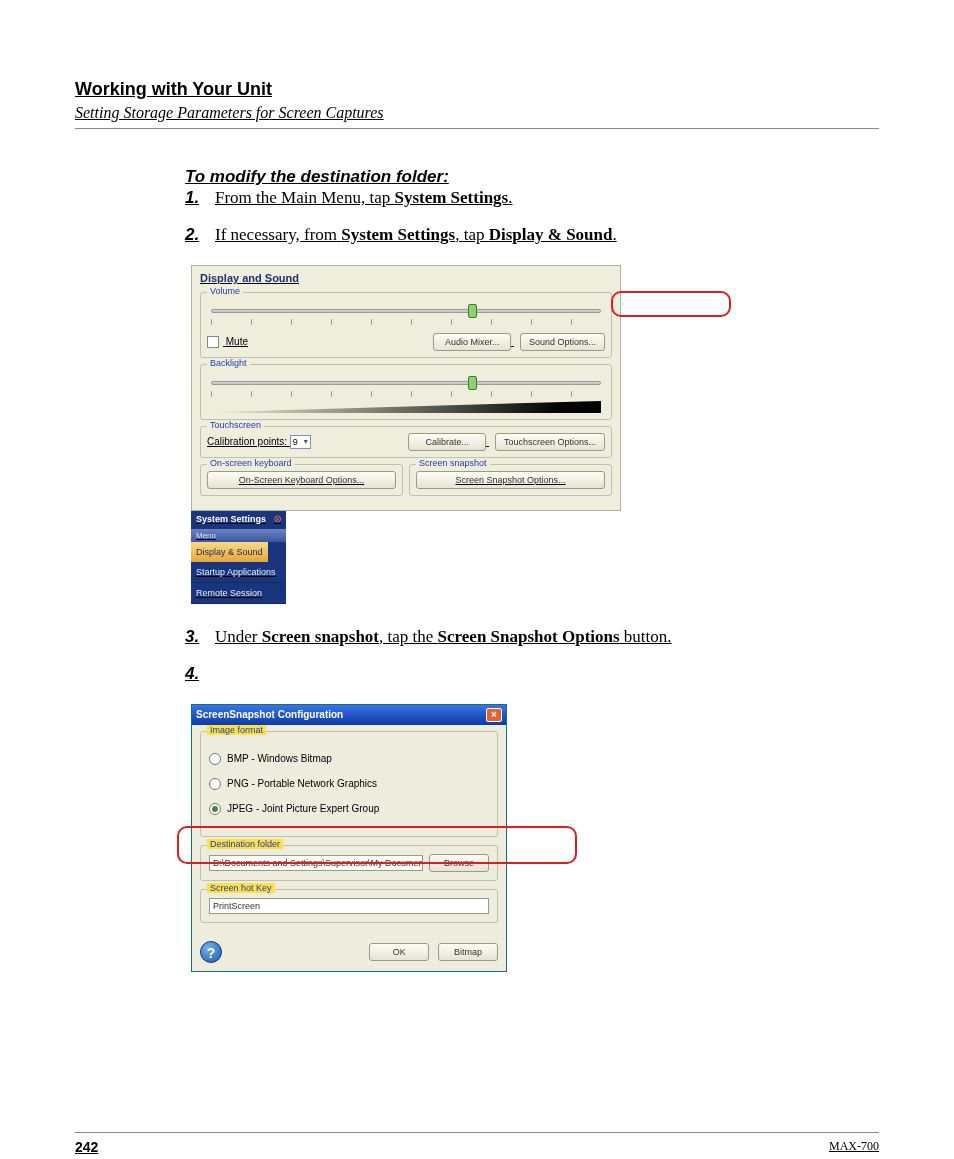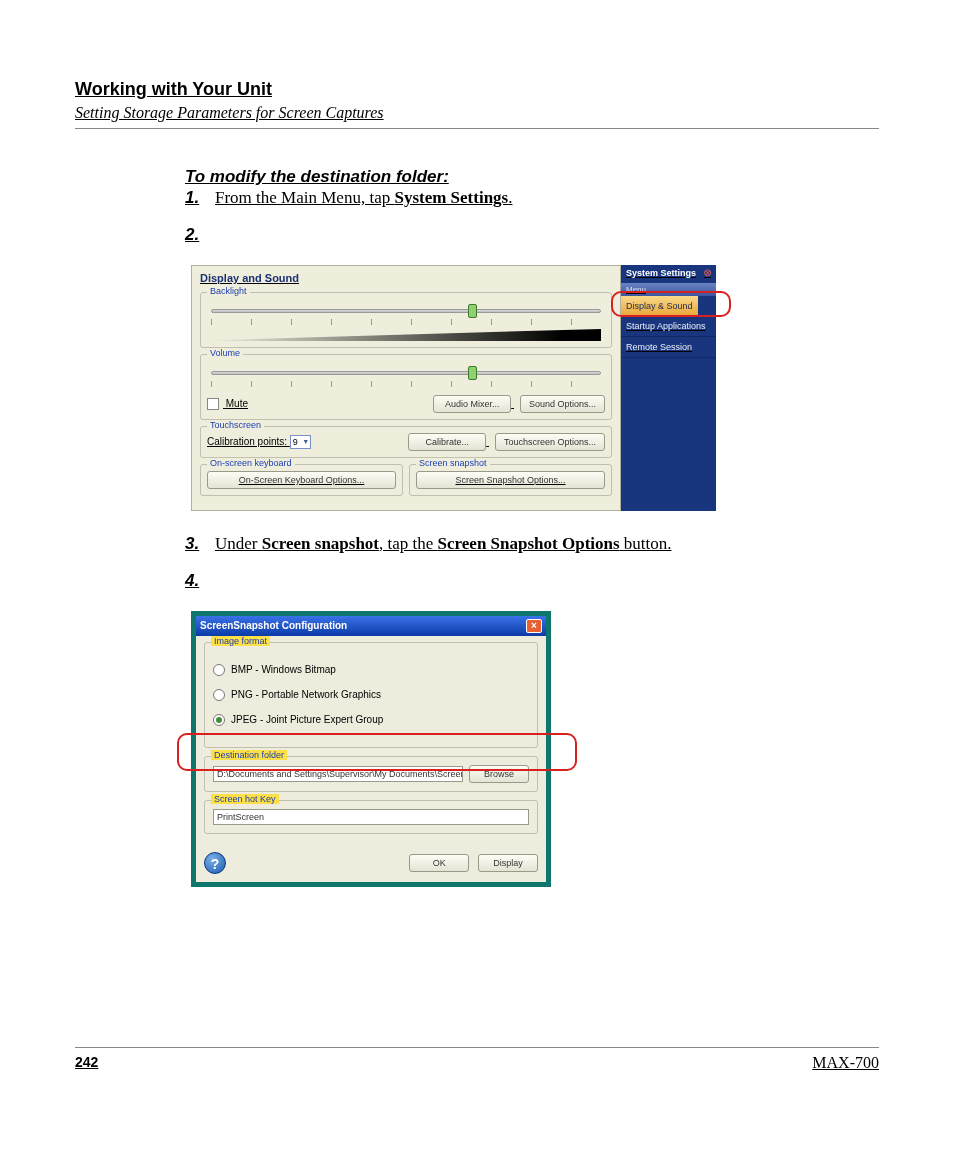--- a/index.html
+++ b/index.html
@@ -57,20 +57,21 @@
   }
   .step .b { font-weight: bold; }
 
   
   .shot {
     margin: 18px 0 22px 6px;
   }
   .shot1-wrap {
     display: flex;
     position: relative;
+    flex-direction: column;
   }
   .shot1-main {
     width: 430px;
     border: 1px solid #b0b0a0;
     background: #efeedd;
     font-family: Tahoma, Arial, sans-serif;
     font-size: 10px;
     padding: 6px 8px 8px 8px;
   }
   .shot1-title {
@@ -199,24 +200,24 @@
   }
   .red-ring {
     position: absolute;
     border: 2px solid #d92020;
     border-radius: 10px;
     pointer-events: none;
   }
 
   
   .dlg {
-    width: 360px;
+    width: 316px;
     font-family: Tahoma, Arial, sans-serif;
     font-size: 10px;
-    border: 5px solid #0f766e;
+    border: 1px solid #0f766e;
     background: #eeecdc;
     position: relative;
   }
   .dlg-title {
     background: linear-gradient(to bottom,#3a72e8,#0c3aa8);
     color: #fff;
     font-weight: bold;
     font-size: 10px;
     padding: 3px 4px;
     display: flex;
@@ -286,21 +287,21 @@
   .footer {
     margin-top: 160px;
     border-top: 1px solid #888;
     padding-top: 6px;
     display: flex;
     justify-content: space-between;
     font-size: 14px;
     text-align: right;
   }
   .footer .pg { font-family: Arial, sans-serif; font-weight: bold; }
-  .footer .model { font-size: 16px; }
+  .footer .model { font-size: 12px; }
 </style>
 </head>
 <body>
 
 <div class="page">
   <div class="header-title">Working with Your Unit</div>
   <div class="header-sub">Setting Storage Parameters for Screen Captures</div>
   <hr class="hr">
 
   <div class="content">
@@ -308,52 +309,55 @@
 
     <div class="step">
       <div class="step-num">1.</div>
       <div>
         <span>From the Main Menu, tap </span><span class="b">System Settings</span><span>.</span>
       </div>
     </div>
 
     <div class="step">
       <div class="step-num">2.</div>
+      <div>
+        <span>If necessary, from </span><span class="b">System Settings</span><span>, tap </span><span class="b">Display &amp; Sound</span><span>.</span>
+      </div>
     </div>
 
     <div class="shot">
       <div class="shot1-wrap">
         <div class="shot1-main">
           <div class="shot1-title">Display and Sound</div>
-
-          <div class="fieldset">
-            <div class="legend">Backlight</div>
-            <div class="slider-track">
-              <div class="slider-thumb" style="left:66%"></div>
-            </div>
-            <div class="ticks"></div>
-            <div class="wedge"></div>
-          </div>
 
           <div class="fieldset">
             <div class="legend">Volume</div>
             <div class="slider-track">
               <div class="slider-thumb" style="left:66%"></div>
             </div>
             <div class="ticks"></div>
             <div style="display:flex;justify-content:space-between;align-items:center;margin-top:8px">
               <div>
                 <span class="chk"></span>
                 <span>Mute</span>
               </div>
               <div class="row-right">
                 <span class="btn">Audio Mixer...</span>
                 <span class="btn">Sound Options...</span>
               </div>
             </div>
+          </div>
+
+          <div class="fieldset">
+            <div class="legend">Backlight</div>
+            <div class="slider-track">
+              <div class="slider-thumb" style="left:66%"></div>
+            </div>
+            <div class="ticks"></div>
+            <div class="wedge"></div>
           </div>
 
           <div class="fieldset">
             <div class="legend">Touchscreen</div>
             <div style="display:flex;justify-content:space-between;align-items:center">
               <div>
                 <span>Calibration points:</span>
                 <span class="sel">
                   <span>9</span>
                   <span class="arrow">▾</span>
@@ -439,21 +443,21 @@
             <div class="fieldset">
               <div class="legend">Screen hot Key</div>
               <div class="path-box" style="width:100%">PrintScreen</div>
             </div>
           </div>
 
           <div class="bottom-row">
             <div class="help-icon">?</div>
             <div>
               <span class="btn" style="min-width:60px">OK</span>
-              <span class="btn" style="min-width:60px;margin-left:6px">Display</span>
+              <span class="btn" style="min-width:60px;margin-left:6px">Bitmap</span>
             </div>
           </div>
         </div>
         <div class="red-ring" style="left:-14px;top:122px;width:400px;height:38px"></div>
       </div>
     </div>
 
   </div>
 
   <div class="footer">

